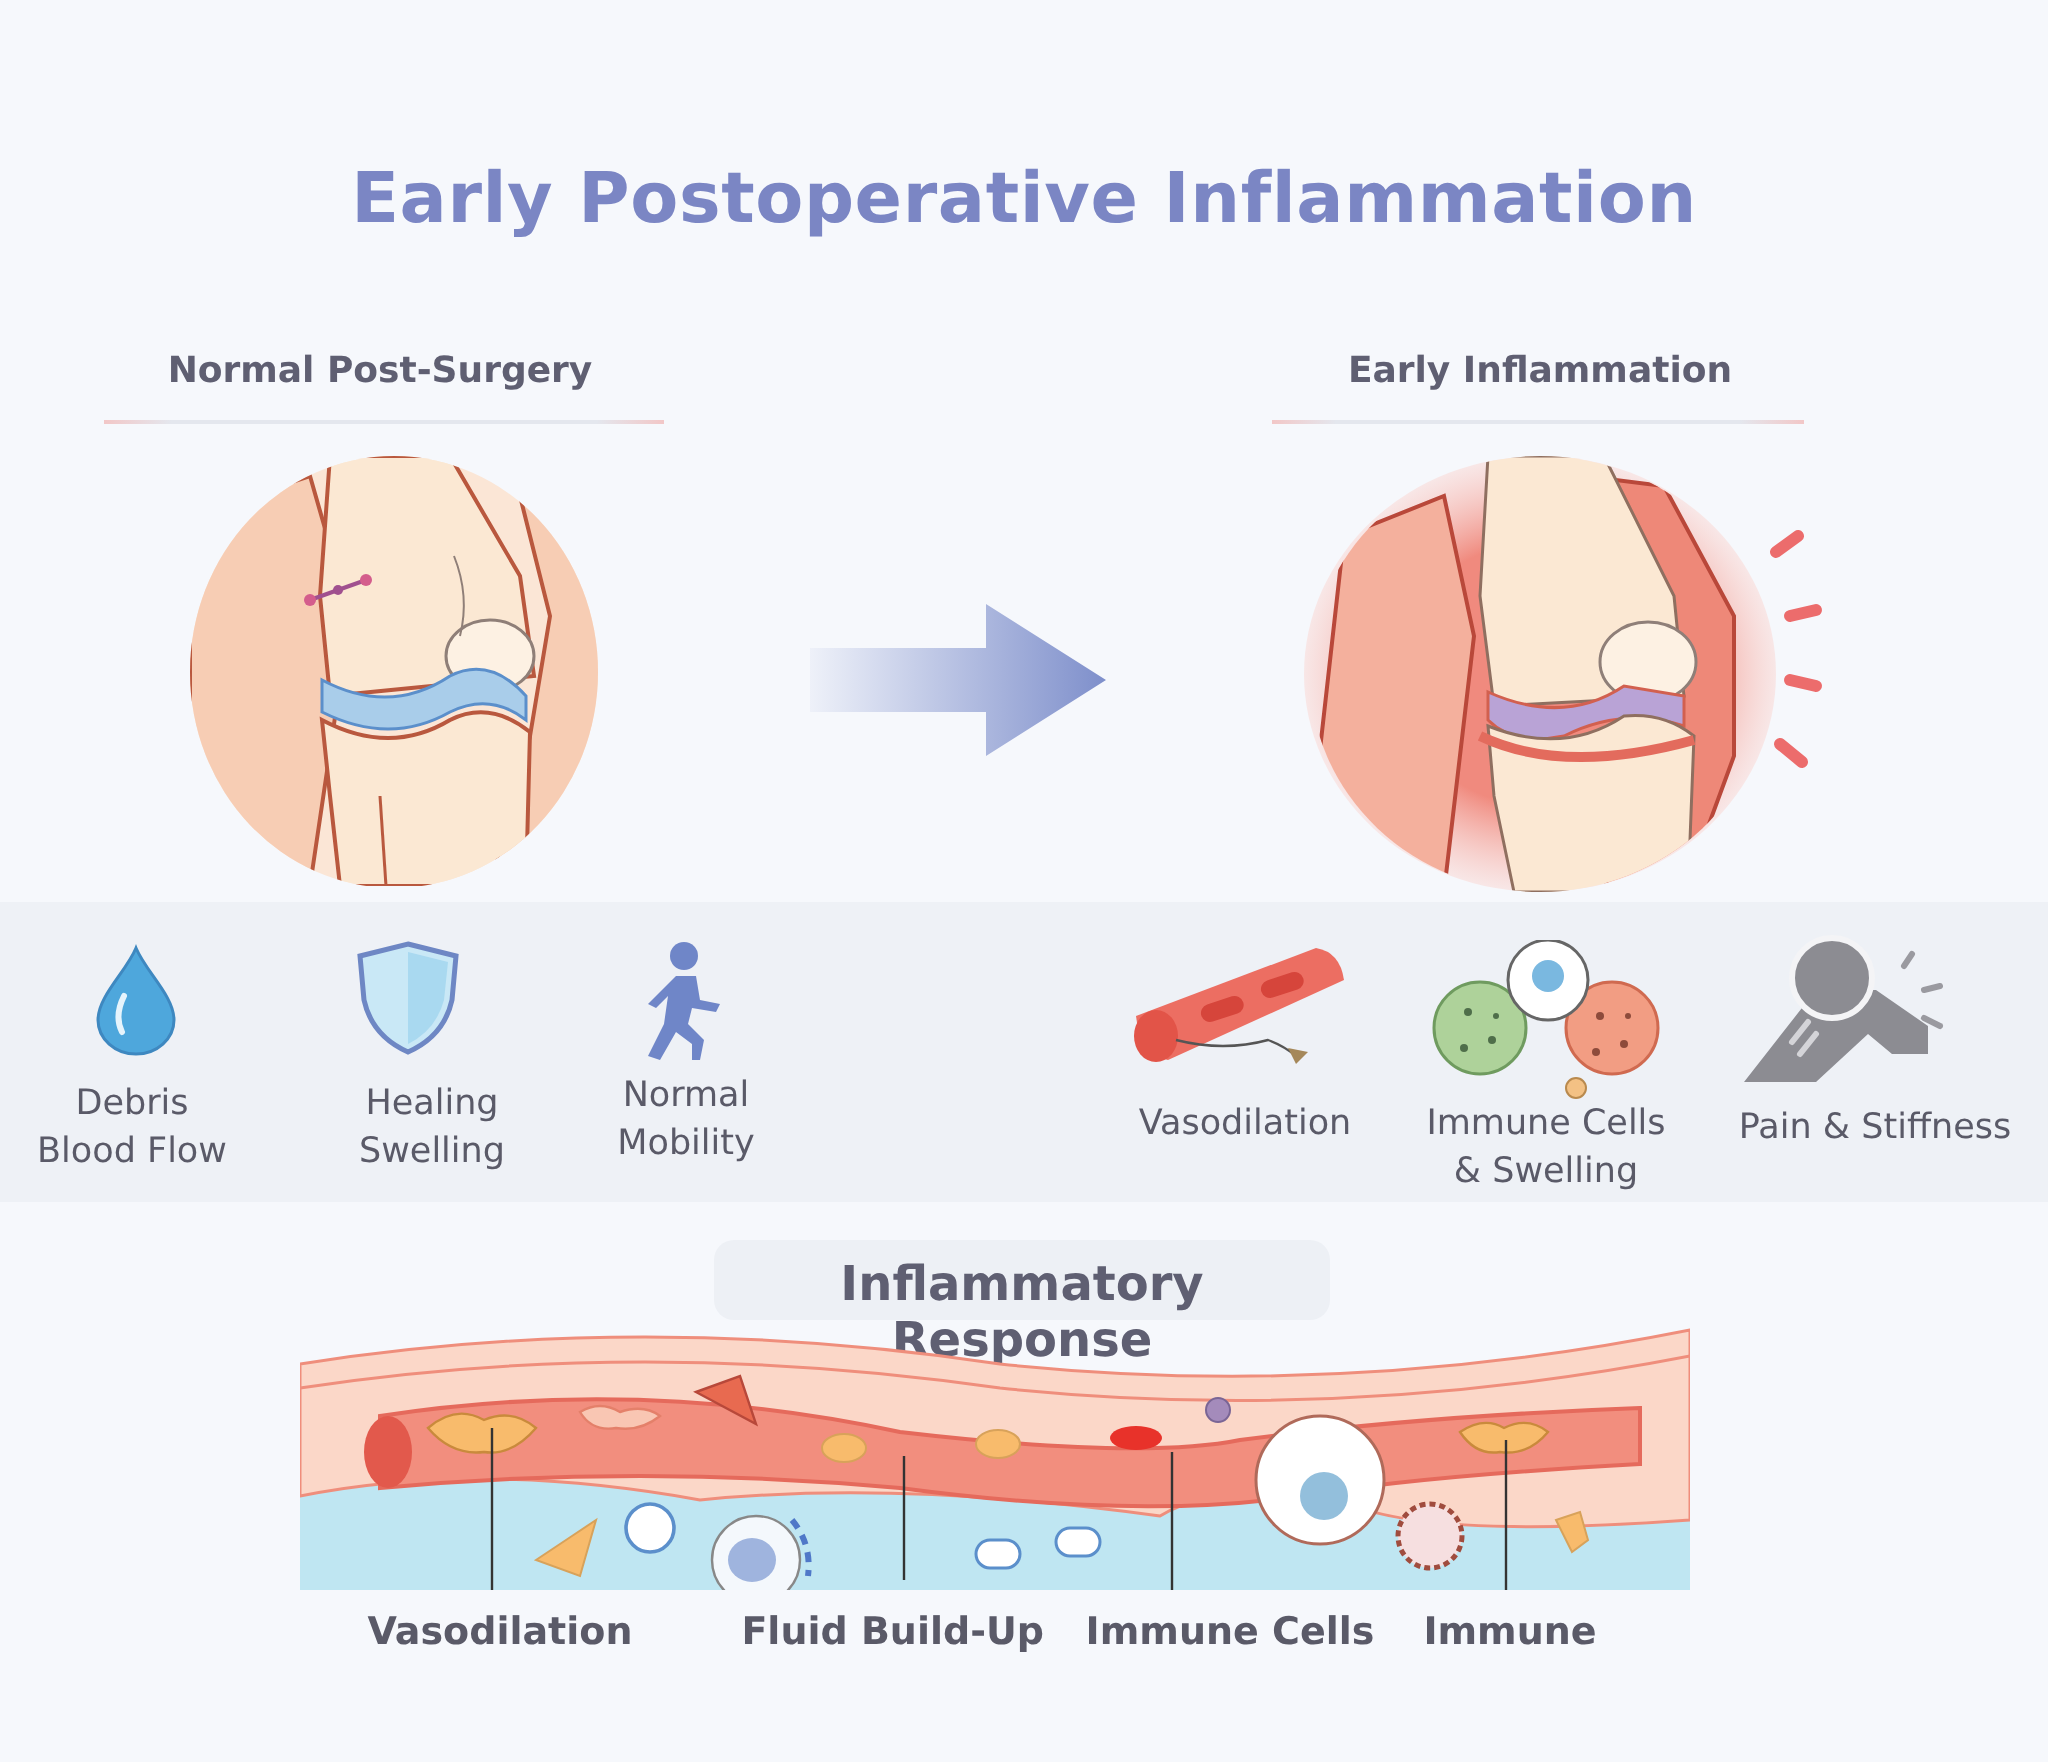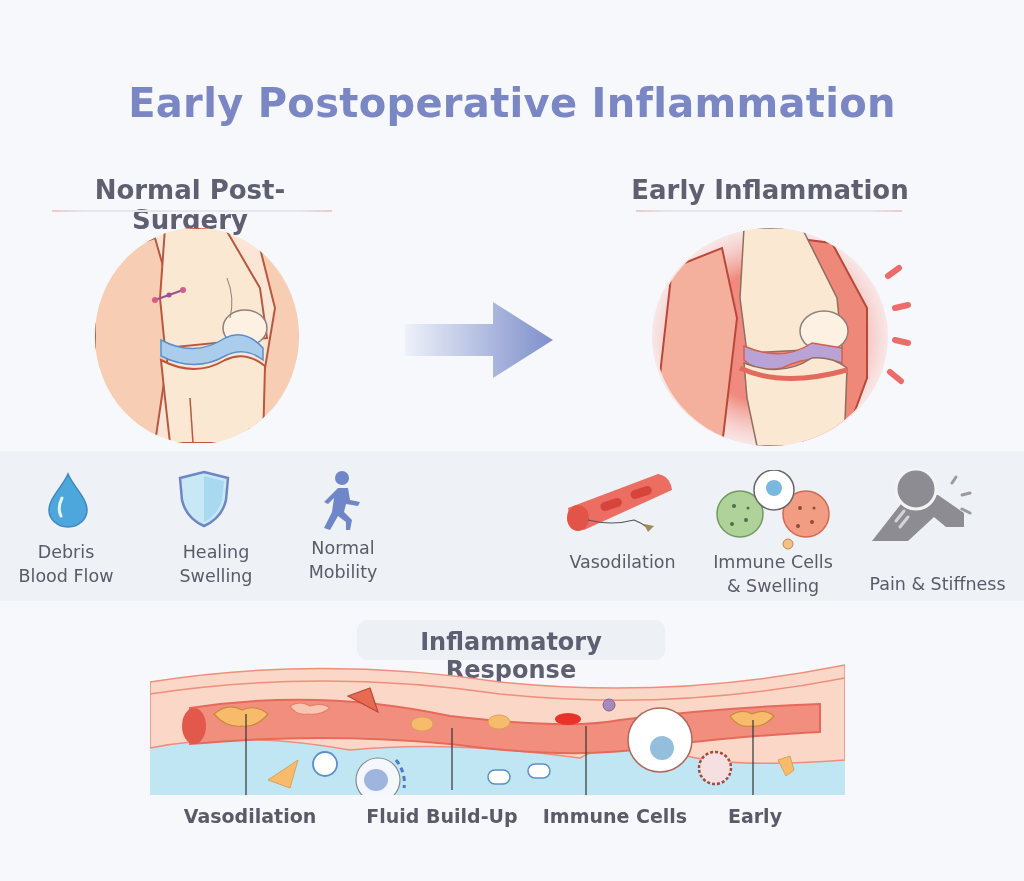--- a/index.html
+++ b/index.html
@@ -1,19 +1,19 @@
 <!DOCTYPE html>
 <html><head>
 <meta charset="utf-8">
 <style>
   html,body{margin:0;padding:0;}
   body{width:1024px;height:881px;background:#f6f8fc;font-family:"DejaVu Sans","Liberation Sans",sans-serif;position:relative;overflow:hidden;}
   .abs{position:absolute;}
-  #main-title{left:0;width:1024px;top:80px;text-align:center;font-size:40px;font-weight:bold;color:#7b86c4;letter-spacing:0.3px;}
-  .sec-title{font-size:26px;color:#5f5f72;font-weight:bold;text-align:center;}
+  #main-title{left:0;width:1024px;top:80px;text-align:center;font-size:35px;font-weight:bold;color:#7b86c4;letter-spacing:0.3px;}
+  .sec-title{font-size:18px;color:#5f5f72;font-weight:bold;text-align:center;}
   .sec-underline{height:2px;background:linear-gradient(90deg,#f2c7c7 0%,#e4e7ee 12%,#e4e7ee 88%,#f2c7c7 100%);}
   #band{left:0;top:451px;width:1024px;height:150px;background:#eef1f6;}
   .feat-label{font-size:17.5px;color:#5a5a68;text-align:center;line-height:24px;}
   #resp-pill{left:357px;top:620px;width:308px;height:40px;border-radius:10px;background:#edf0f5;}
   #resp-title{left:357px;top:628px;width:308px;text-align:center;font-size:24px;font-weight:bold;color:#5f5f72;}
   .bottom-label{font-size:19px;color:#5a5a68;font-weight:bold;text-align:center;}
 </style>
 </head>
 <body>
 
@@ -154,21 +154,21 @@
 <svg class="abs" style="left:868px;top:465px;" width="112" height="80" viewBox="0 0 112 80">
   <path d="M4 76 L40 30 L70 30 L96 48 L96 62 L78 62 L66 52 L40 76 Z" fill="#8c8c92"></path>
   <circle cx="48" cy="24" r="20" fill="#8c8c92" stroke="#f4f4f6" stroke-width="3"></circle>
   <path d="M28 56 L36 46 M32 62 L40 52" stroke="#d4d4d8" stroke-width="3" stroke-linecap="round"></path>
   <g stroke="#9a9aa0" stroke-width="3" stroke-linecap="round">
     <line x1="84" y1="18" x2="88" y2="12"></line>
     <line x1="94" y1="30" x2="102" y2="28"></line>
     <line x1="94" y1="44" x2="102" y2="48"></line>
   </g>
 </svg>
-<div class="abs feat-label" style="left:855px;top:552px;width:165px;margin-top:20px;">Pain &amp; Stiffness</div>
+<div class="abs feat-label" style="left:855px;top:552px;width:165px;">Pain &amp; Stiffness</div>
 
 <div id="resp-pill" class="abs"></div>
 <div id="resp-title" class="abs">Inflammatory Response</div>
 
 <svg class="abs" style="left:150px;top:660px;" width="695" height="135" viewBox="0 0 695 135">
   <rect x="0" y="30" width="695" height="105" fill="#bfe6f2"></rect>
   <path d="M0 22 Q170 -5 350 22 Q520 40 695 5 L695 100 Q560 110 520 90 Q460 80 430 98 Q300 80 200 90 Q90 70 0 88 Z" fill="#fbd7c8" stroke="#ef8e7c" stroke-width="1.5"></path>
   <path d="M0 34 Q170 8 350 34 Q520 52 695 18" fill="none" stroke="#ef8e7c" stroke-width="1.5"></path>
   <path d="M40 48 Q170 28 300 56 Q420 70 470 60 Q560 48 670 44 L670 72 Q560 78 500 88 Q420 100 300 84 Q170 72 40 84 Z" fill="#f28e7e" stroke="#e56a5c" stroke-width="2"></path>
   <ellipse cx="44" cy="66" rx="12" ry="18" fill="#e2594c"></ellipse>
@@ -193,15 +193,15 @@
   <path d="M628 100 L640 96 L644 110 L636 116 Z" fill="#f8bb6c" stroke="#d8a25a" stroke-width="1"></path>
   <g stroke="#333" stroke-width="1.2">
     <line x1="96" y1="54" x2="96" y2="136"></line>
     <line x1="302" y1="68" x2="302" y2="130"></line>
     <line x1="436" y1="66" x2="436" y2="140"></line>
     <line x1="603" y1="60" x2="603" y2="135"></line>
   </g>
 </svg>
 
 <div class="abs bottom-label" style="left:170px;top:805px;width:160px;">Vasodilation</div>
-<div class="abs bottom-label" style="left:362px;top:805px;width:160px;">Fluid Build-Up</div>
+<div class="abs bottom-label" style="left:362px;top:805px;width:160px;text-align:right;">Fluid Build-Up</div>
 <div class="abs bottom-label" style="left:535px;top:805px;width:160px;">Immune Cells</div>
-<div class="abs bottom-label" style="left:680px;top:805px;width:150px;">Early</div>
+<div class="abs bottom-label" style="left:680px;top:805px;width:150px;">Immune</div>
 
 </body></html>

